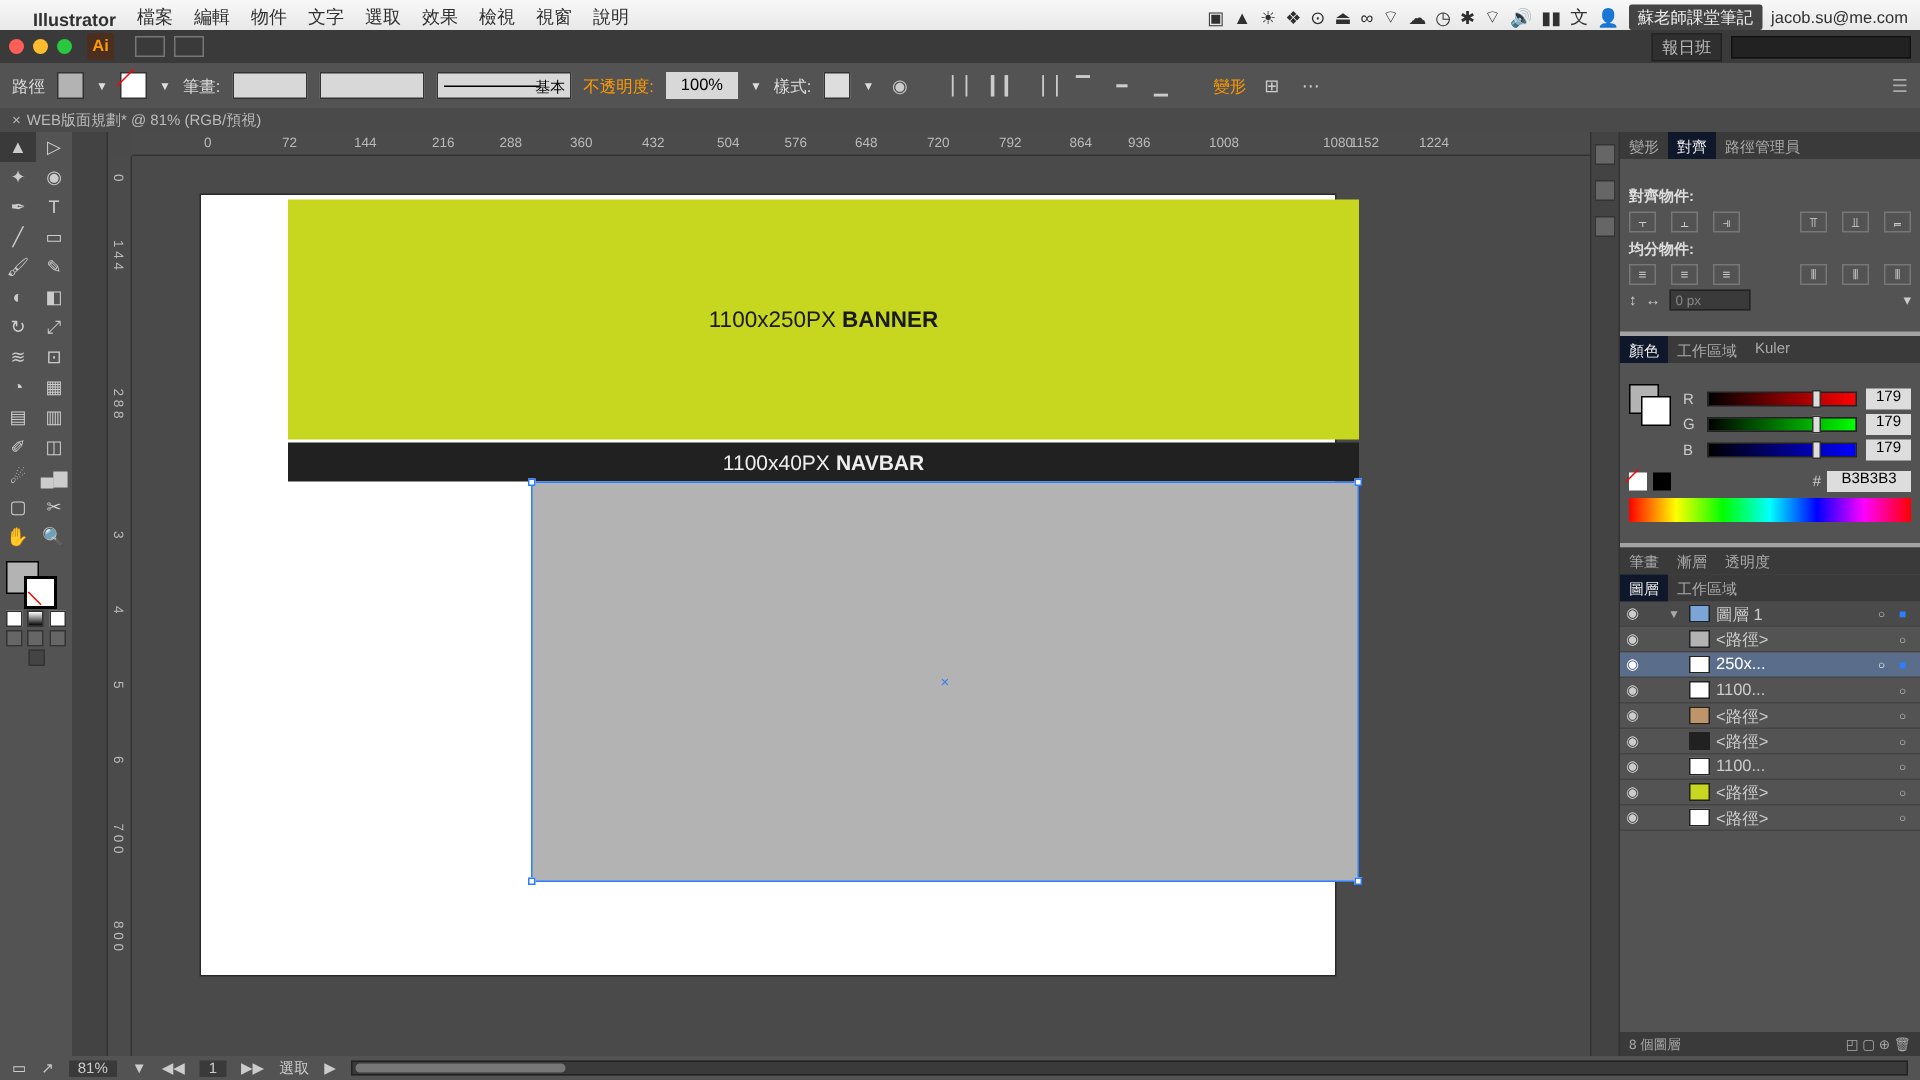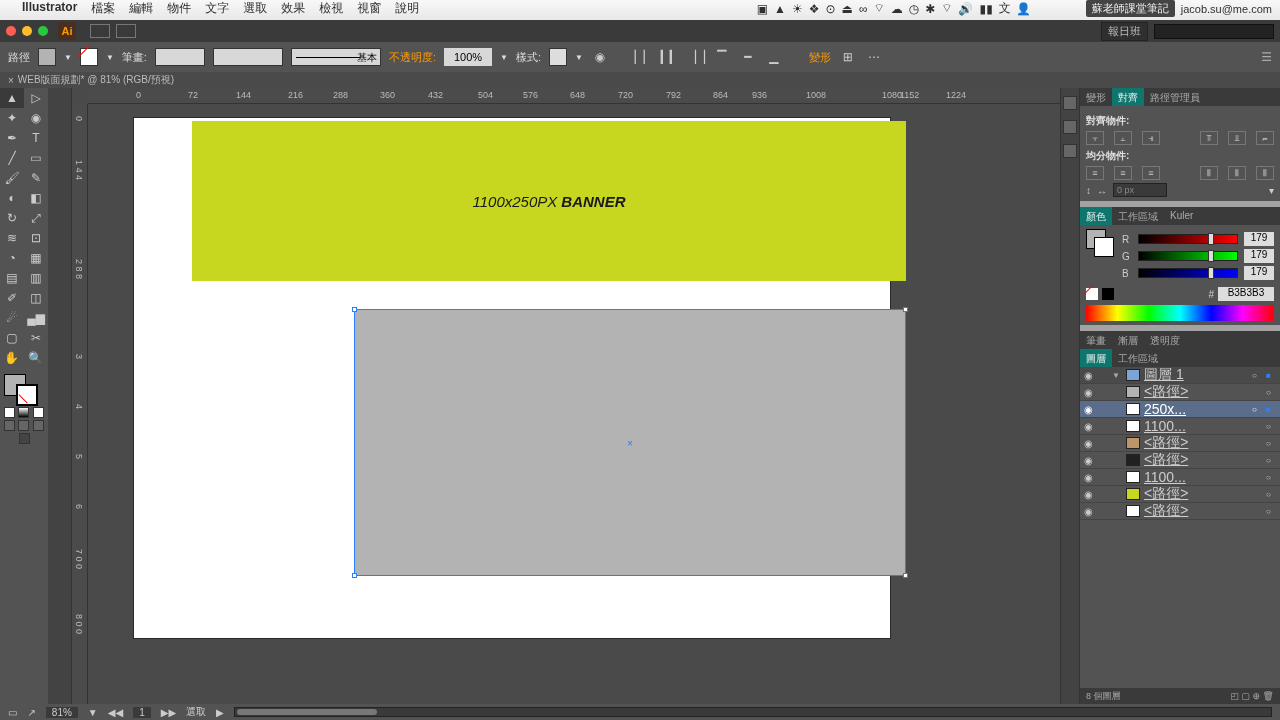--- a/index.html
+++ b/index.html
@@ -1,25 +1,25 @@
 <!DOCTYPE html>
 <html><head>
 <meta charset="utf-8">
 <style>
 * { margin: 0; padding: 0; box-sizing: border-box; font-family: "Helvetica Neue", Arial, sans-serif; }
 body { background: #000; width: 1280px; height: 720px; overflow: hidden; position: relative; }
 
 
-.mac-menu { height: 20px; background: linear-gradient(#f8f8f8,#e8e8e8); display:flex; align-items:flex-start; padding:0 8px; font-size:12px; color:#303030; gap:14px; }
+.mac-menu { height: 20px; background: linear-gradient(#f8f8f8,#e8e8e8); display:flex; align-items:flex-end; padding:0 8px; font-size:12px; color:#303030; gap:14px; }
 .mac-menu .apple { font-size:14px; }
 .mac-menu .app-name { font-weight:bold; }
 .mac-menu .spacer { flex:1; }
 .mac-menu .right { display:flex; gap:6px; align-items:center; font-size:11px; }
 .mac-menu .right .glyph { font-size:12px; }
-.mac-menu .user-tag { background:#444; color:#eee; padding:1px 6px; border-radius:2px;margin-left:48px; }
+.mac-menu .user-tag { background:#444; color:#eee; padding:1px 6px; border-radius:2px; }
 
 
 .title-bar { height:22px; background:#3a3a3a; display:flex; align-items:center; padding:0 6px; gap:6px; }
 .tb-dot { width:10px; height:10px; border-radius:50%; }
 .tb-red { background:#ff5f57; } .tb-yellow { background:#febc2e; } .tb-green { background:#28c840; }
 .ai-logo { width:18px; height:18px; background:#4a2e1f; color:#ff9a00; font-weight:bold; font-size:11px; display:flex; align-items:center; justify-content:center; border-radius:2px; margin-left:4px;}
 .tb-right { margin-left:auto; display:flex; gap:6px; align-items:center; }
 .tb-btn { background:#2f2f2f; color:#bbb; font-size:11px; padding:1px 6px; border:1px solid #222; }
 .tb-search { width:120px; height:15px; background:#222; border:1px solid #111; }
 
@@ -53,38 +53,38 @@
 .mini-row { display:flex; justify-content:space-around; padding:1px 2px;}
 .mini { width:11px; height:11px; border:1px solid #333; }
 
 
 .canvas-zone { flex:1; display:flex; flex-direction:column; position:relative; background:#4a4a4a;}
 .ruler-h { height:16px; background:#4b4b4b; border-bottom:1px solid #333; position:relative; overflow:hidden; font-size:9px; color:#bbb; margin-left:16px;}
 .ruler-h span { position:absolute; top:2px; }
 .ruler-side { position:absolute; left:0; top:16px; bottom:0; width:16px; background:#4b4b4b; border-right:1px solid #333; }
 .ruler-side .vt { position:absolute; left:2px; font-size:9px; color:#bbb; writing-mode:vertical-rl; }
 .canvas-area { flex:1; margin-left:16px; overflow:hidden; position:relative; background:#4a4a4a; }
-.artboard { position:absolute; left:46px; top:14px; width:756px; height:520px; background:#fff; box-shadow:0 0 0 1px #2a2a2a;font-style:italic; }
+.artboard { position:absolute; left:46px; top:26px; width:756px; height:520px; background:#fff; box-shadow:0 0 0 1px #2a2a2a; }
 .obj-banner { position:absolute; left:58px; top:3px; width:714px; height:160px; background:#c7d71f; display:flex; align-items:center; justify-content:center; font-family:Arial; font-size:15px; font-weight:bold; color:#1a1a1a; }
 .obj-banner .b1{ font-weight:normal; margin-right:4px;}
 .obj-navbar { position:absolute; left:58px; top:165px; width:714px; height:26px; background:#212121; display:flex; align-items:center; justify-content:center; color:#eee; font-size:14px; font-weight:bold;}
 .obj-navbar .b1{ font-weight:normal; margin-right:4px;}
 .obj-navlist { position:absolute; left:58px; top:191px; width:162px; height:267px; background:#be946a; display:flex; align-items:center; justify-content:center; font-size:13px; color:#1a1a1a; font-weight:bold; }
 .obj-navlist .b1{font-weight:normal; margin-right:4px; font-size:12px;}
 .obj-content { position:absolute; left:220px; top:191px; width:552px; height:267px; background:#b3b3b3; }
 .sel-outline { position:absolute; border:1px solid #2b7fff; }
 .sel-handle { position:absolute; width:5px; height:5px; background:#fff; border:1px solid #2b7fff; }
 .center-mark { position:absolute; color:#2b7fff; font-size:10px; }
 
 
 .right-col { width:200px; background:#535353; color:#ccc; font-size:10px; display:flex; flex-direction:column; }
 .panel-tabs { display:flex; background:#3a3a3a; height:18px; }
 .panel-tabs span { padding:3px 6px; color:#aaa; }
-.panel-tabs span.active { background:#0f766e; color:#eee; }
-.panel-body { padding:4px 6px; border-bottom:6px solid #a3a3a3;}
+.panel-tabs span.active { background:#0f172a; color:#eee; }
+.panel-body { padding:14px 6px; border-bottom:3px solid #a3a3a3;}
 .row-icons { display:flex; gap:10px; margin:3px 0; }
 .row-icons .ic { width:18px; height:14px; border:1px solid #777; display:flex; align-items:center; justify-content:center; font-size:9px;}
 .sect-label { font-size:10px; color:#ddd; margin:4px 0 2px; font-weight:bold;}
 .spacing-row { display:flex; align-items:center; gap:6px; }
 .spacing-row .field{ width:54px; height:14px; background:#3a3a3a; border:1px solid #222; color:#888; font-size:9px; padding:0 3px; display:flex; align-items:center;}
 
 .color-panel .slider-row { display:flex; align-items:center; gap:6px; margin:3px 0;}
 .slider-row .lab { width:10px; }
 .slider-row .track { flex:1; height:10px; position:relative; border:1px solid #222;}
 .slider-row .track.r { background:linear-gradient(90deg,#000,#f00);} 
@@ -99,21 +99,21 @@
 .fill-preview { position:relative; width:30px; height:30px; margin-bottom:4px;}
 .fill-preview .fp1{position:absolute;width:20px;height:20px;background:#b3b3b3;border:1px solid #000;}
 .fill-preview .fp2{position:absolute;width:20px;height:20px;left:8px;top:8px;background:#fff;border:1px solid #000;}
 
 .layers-panel { flex:1; display:flex; flex-direction:column; }
 .layers-list { flex:1; overflow:auto; }
 .layer-row { display:flex; align-items:center; height:17px; gap:4px; padding:0 4px; border-bottom:1px solid #444;}
 .layer-row .eye{ width:12px; font-size:10px;}
 .layer-row .arrow{ width:10px; font-size:8px; color:#aaa;}
 .layer-row .sw { width:14px; height:12px; border:1px solid #222;}
-.layer-row .nm { flex:1; font-size:14px; white-space:nowrap; overflow:hidden; text-overflow:ellipsis;text-decoration:underline;}
+.layer-row .nm { flex:1; font-size:11px; white-space:nowrap; overflow:hidden; text-overflow:ellipsis;}
 .layer-row .target{ width:10px; font-size:8px;}
 .layer-row.sel { background:#5a6e8c; color:#fff;}
 .layer-row.top { background:#4a4a4a;}
 .layers-foot { height:16px; background:#3a3a3a; font-size:9px; color:#aaa; display:flex; align-items:center; padding:0 6px; justify-content:space-between;}
 
 
 .status-bar { position:absolute; bottom:0; left:0; right:0; height:16px; background:#535353; display:flex; align-items:center; font-size:10px; color:#ccc; padding:0 8px; gap:10px; }
 .status-bar .zoom { background:#3a3a3a; padding:0 6px;}
 .status-bar .scroll-h { flex:1; height:10px; background:#3a3a3a; border:1px solid #222; position:relative;}
 .status-bar .scroll-h .th{position:absolute; left:2px; top:1px; width:140px; height:6px; background:#777; border-radius:3px;}
@@ -299,20 +299,24 @@
       <span class="vt" style="top:400px">6</span>
       <span class="vt" style="top:445px">7 0 0</span>
       <span class="vt" style="top:510px">8 0 0</span>
     </div>
     <div class="canvas-area">
       <div class="artboard">
         <div class="obj-banner">
             <span class="b1">1100x250PX</span>
             <span>BANNER</span>
           </div>
+        <div class="obj-navbar">
+            <span class="b1">1100x40PX</span>
+            <span>NAVBAR</span>
+          </div>
         <div class="obj-content"></div>
 
         <div class="sel-outline" style="left:220px;top:191px;width:552px;height:267px"></div>
         <div class="sel-handle" style="left:218px;top:189px"></div>
         <div class="sel-handle" style="left:769px;top:189px"></div>
         <div class="sel-handle" style="left:218px;top:455px"></div>
         <div class="sel-handle" style="left:769px;top:455px"></div>
         <div class="center-mark" style="left:493px;top:320px">×</div>
       </div>
     </div>

